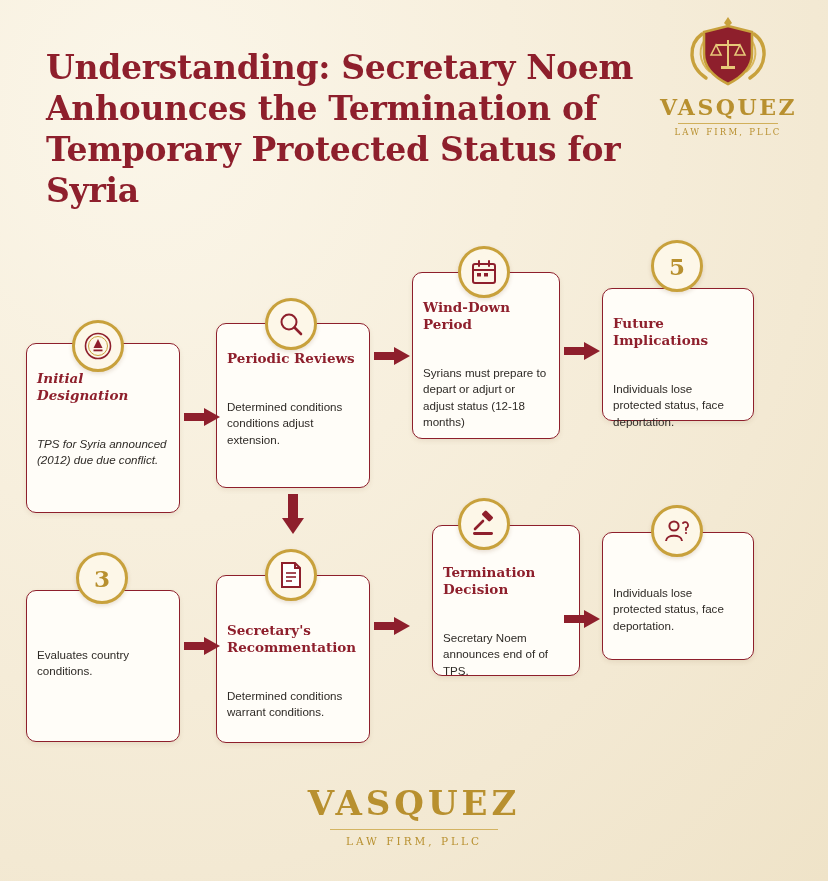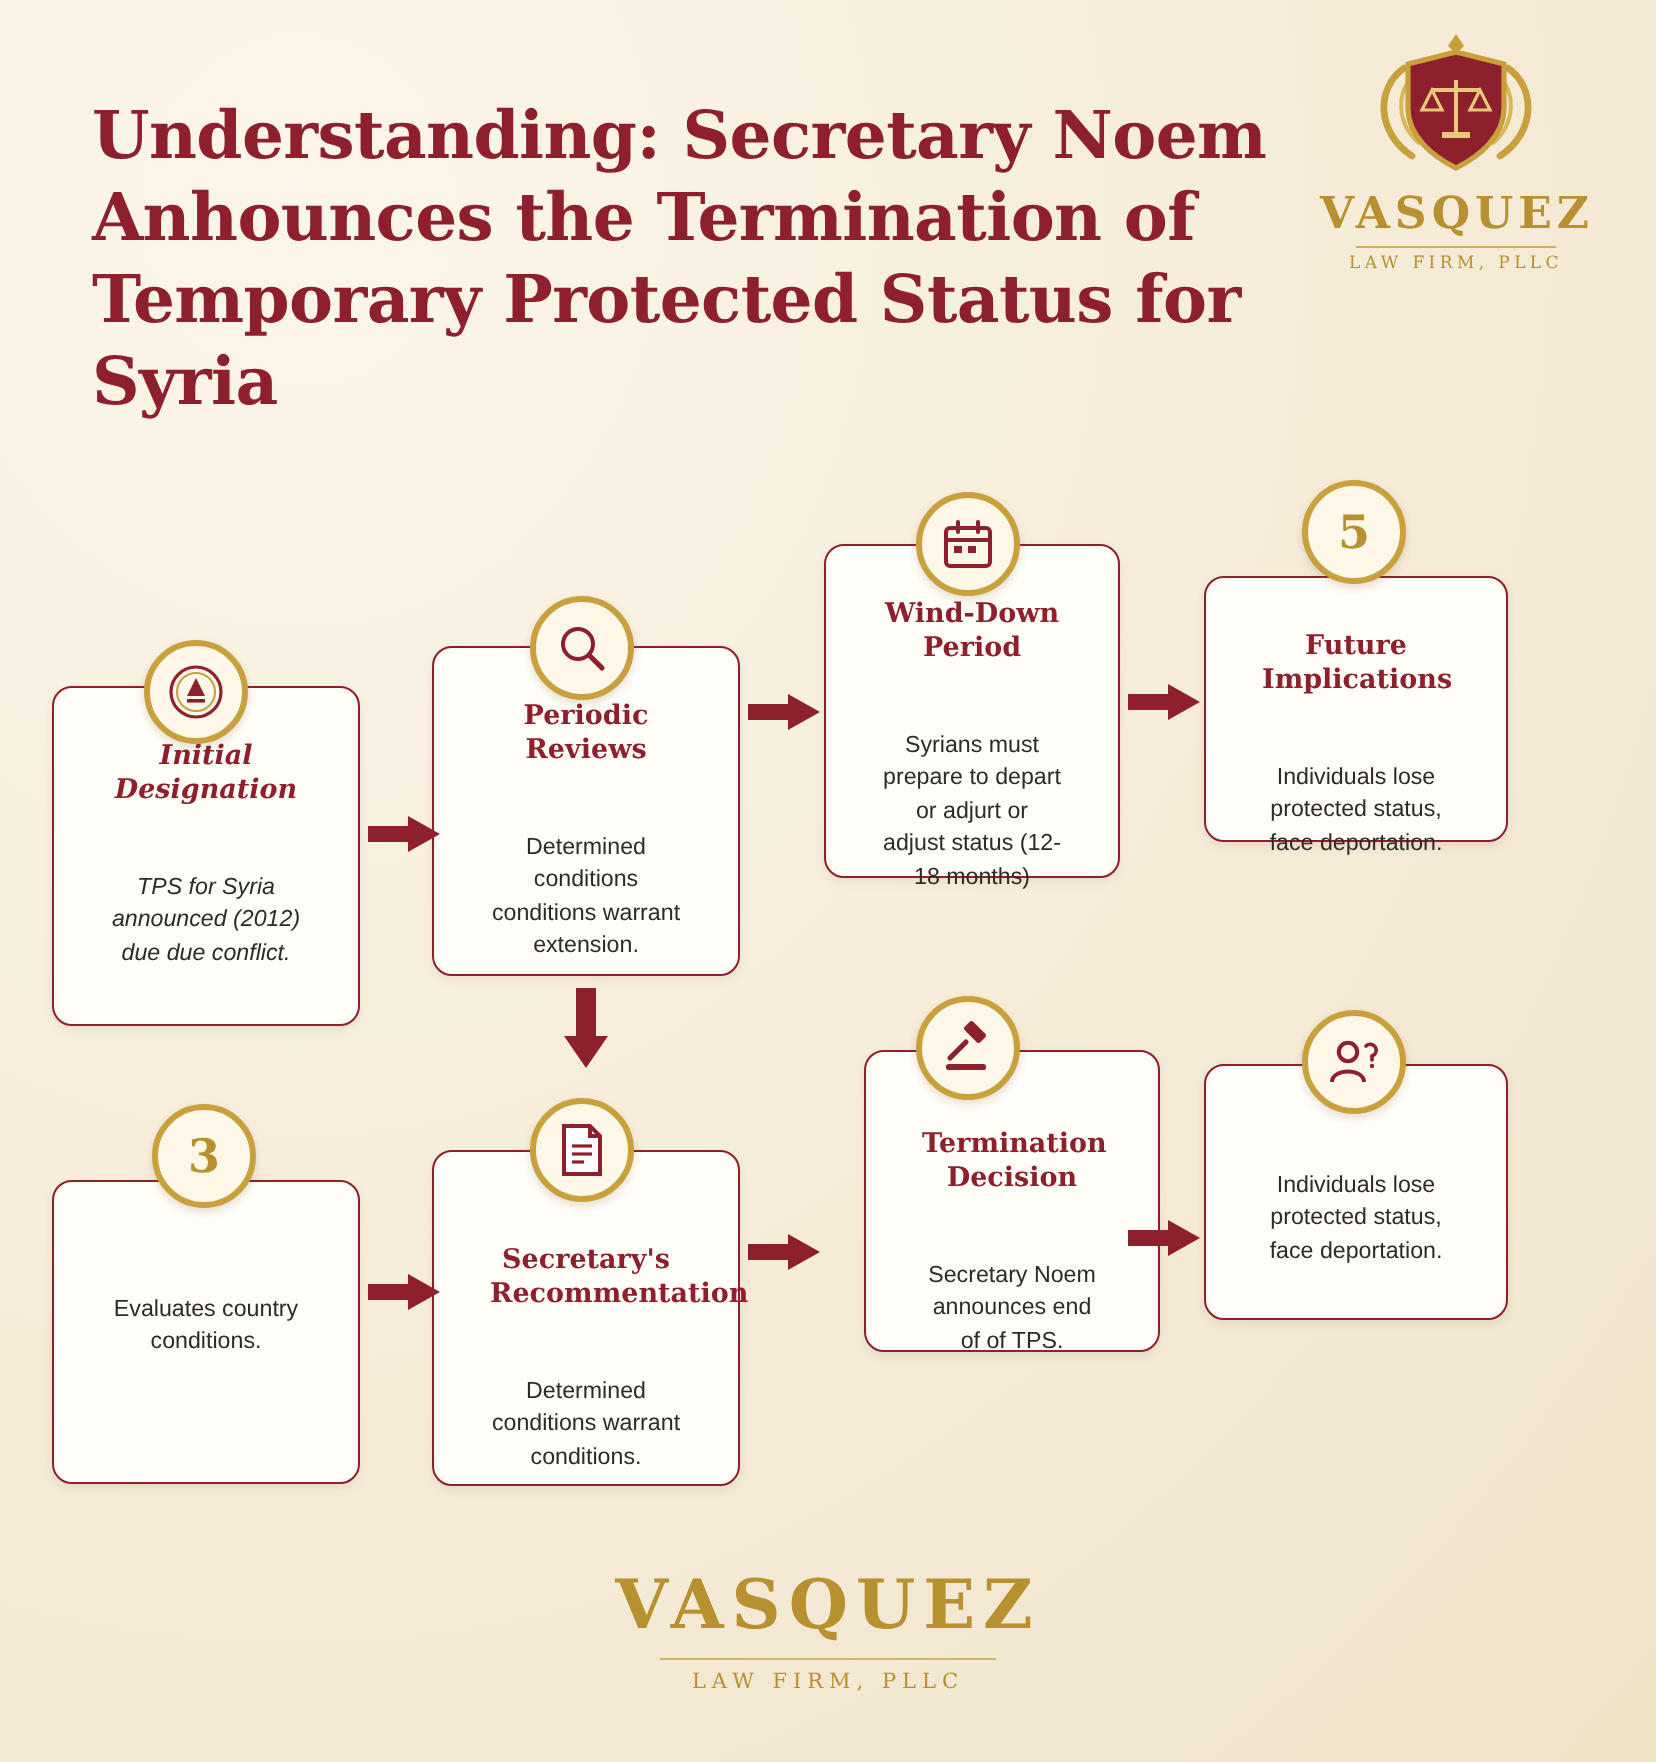--- a/index.html
+++ b/index.html
@@ -59,22 +59,22 @@
     margin-top: 3px;
   }
 
   
   .card {
     position: absolute;
     background: #fffdf8;
     border: 1.6px solid #8e1f2c;
     border-radius: 10px;
     box-shadow: 0 2px 5px rgba(120,80,40,0.10);
-    padding: 26px 28px 14px;
-    text-align: center;
+    padding: 26px 10px 14px;
+    text-align: left;
   }
   .card .title {
     font-family: "DejaVu Serif", serif;
     color: #8e1f2c;
     font-weight: 700;
     font-size: 13.5px;
     line-height: 1.25;
     margin-bottom: 7px;
   }
   .card .desc {
@@ -185,21 +185,21 @@
   </svg>
 
   <div class="badge" style="left:265px; top:298px;">
     <svg width="28" height="28" viewBox="0 0 28 28">
       <circle cx="12" cy="12" r="7.5" fill="none" stroke="#8e1f2c" stroke-width="2"></circle>
       <line x1="17.5" y1="17.5" x2="24" y2="24" stroke="#8e1f2c" stroke-width="2.6" stroke-linecap="round"></line>
     </svg>
   </div>
   <div class="card" style="left:216px; top:323px; width:154px; height:165px;">
     <div class="title">Periodic Reviews</div>
-    <div class="desc">Determined conditions conditions warrant extension.</div>
+    <div class="desc">Determined conditions conditions adjust extension.</div>
   </div>
 
   <svg class="arrow" style="left:372px; top:345px;" width="40" height="22" viewBox="0 0 40 22">
     <path d="M2 7 H22 V2 L38 11 L22 20 V15 H2 Z" fill="#8e1f2c"></path>
   </svg>
 
   <div class="badge" style="left:458px; top:246px;">
     <svg width="28" height="28" viewBox="0 0 28 28">
       <rect x="3" y="6" width="22" height="19" rx="2" fill="none" stroke="#8e1f2c" stroke-width="2"></rect>
       <line x1="3" y1="12" x2="25" y2="12" stroke="#8e1f2c" stroke-width="2"></line>

